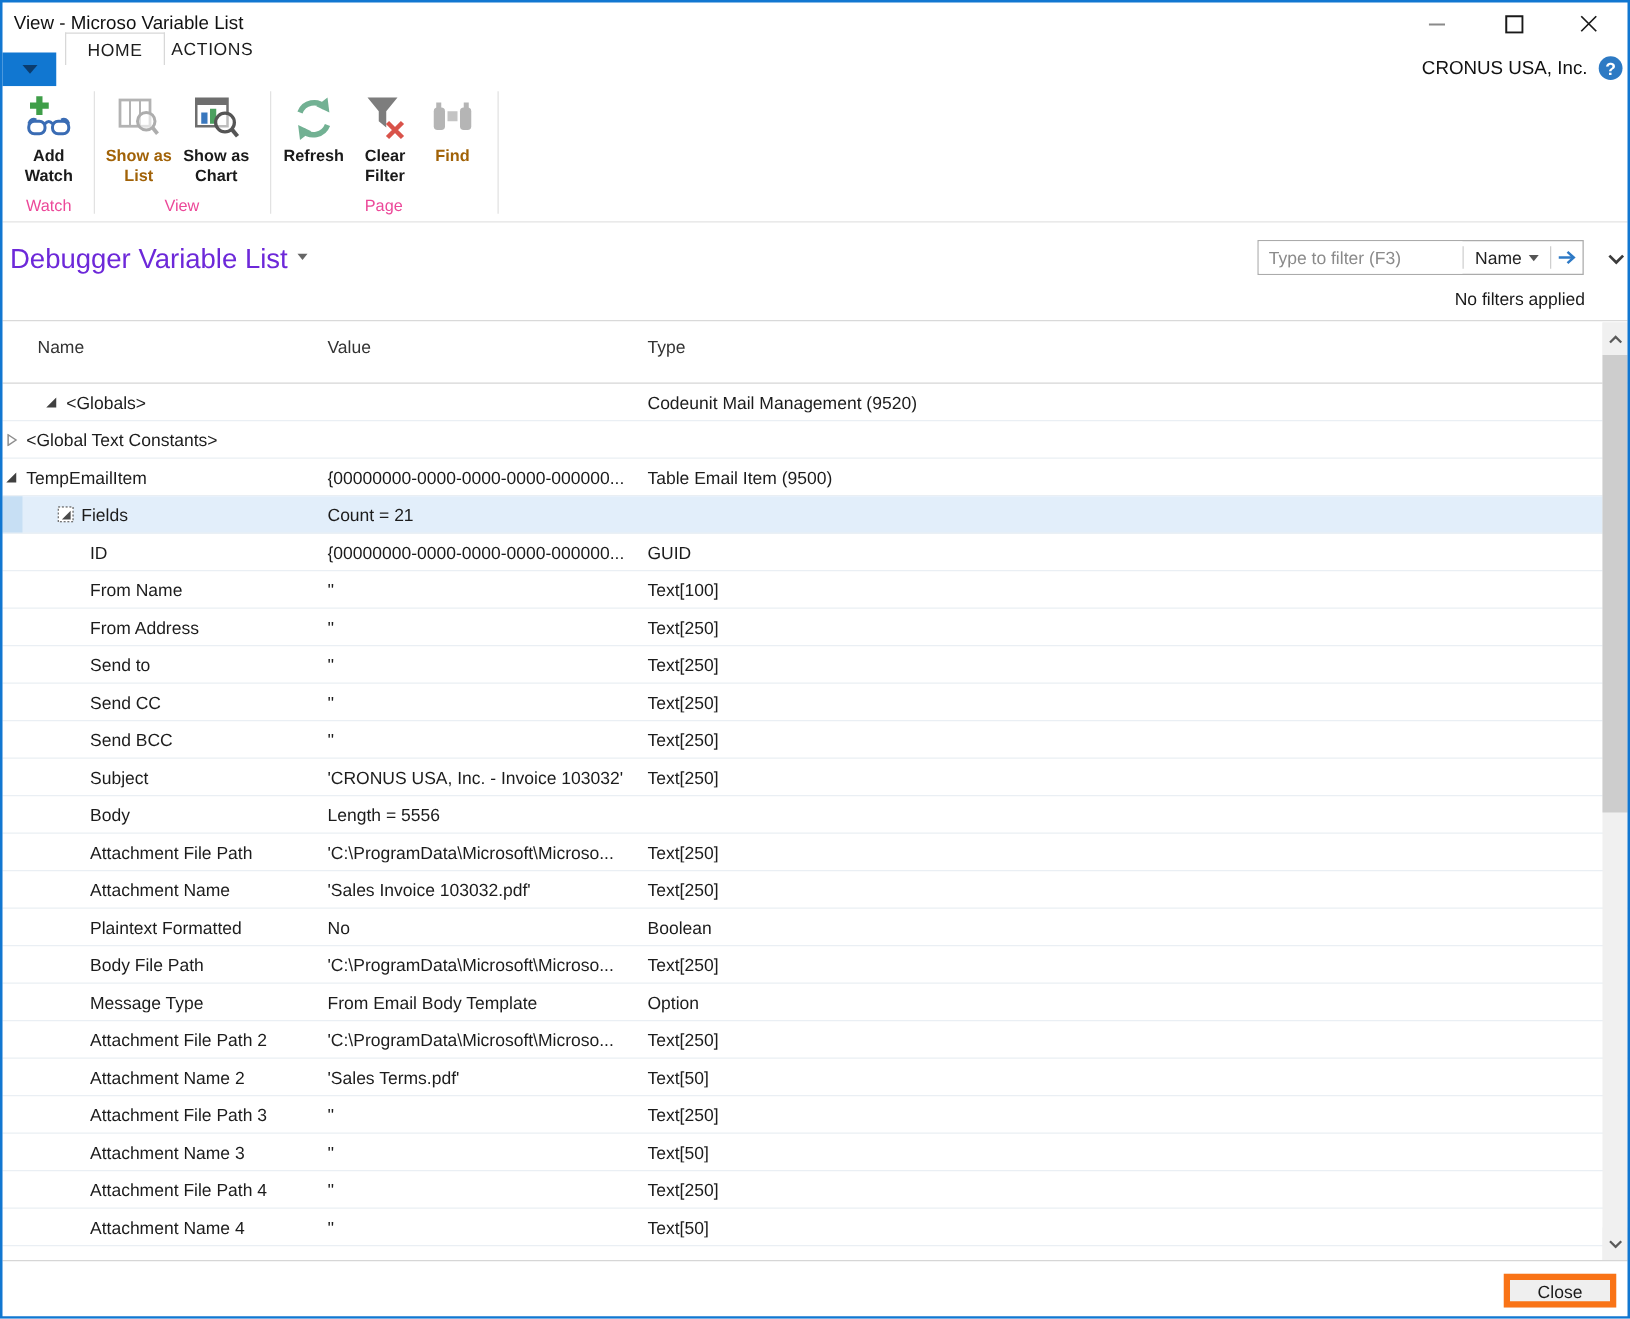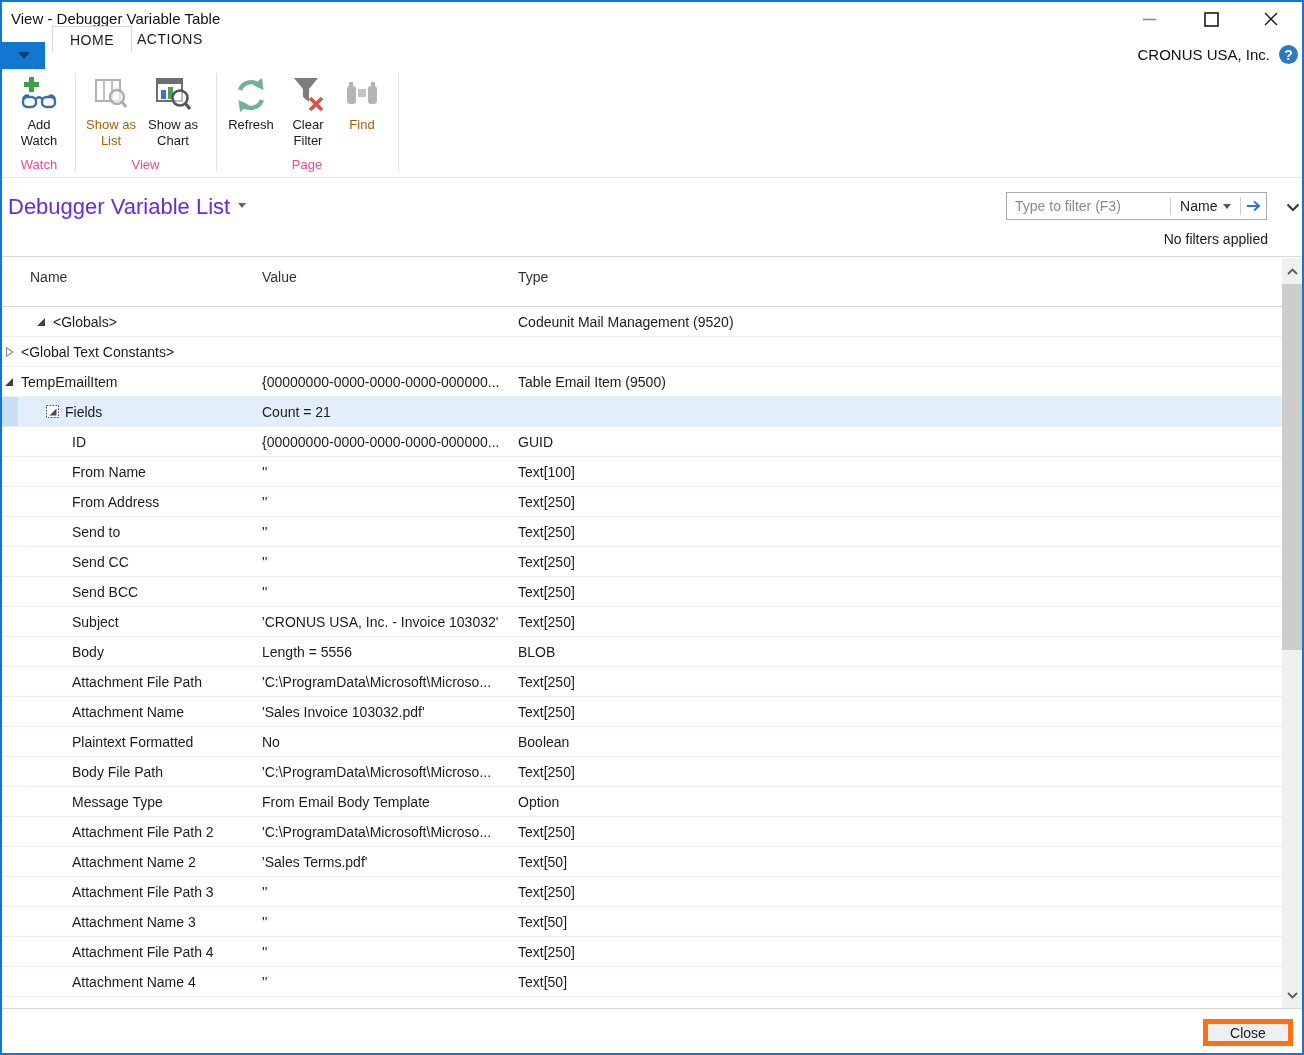--- a/index.html
+++ b/index.html
@@ -24,21 +24,21 @@
   .tab.active { background:#fff; border:1px solid #d8d8d8; border-bottom:none; }
   .tab-home { left:52px; }
   .tab-actions { left:120px; }
   .company { position:absolute; top:46px; right:34px; font-size:15px; color:#111; }
   .help-badge { position:absolute; top:45px; right:6px; width:19px; height:19px; border-radius:50%; background:#2d7ac4; color:#fff; font-size:14px; font-weight:bold; display:flex; align-items:center; justify-content:center; }
 
   
   .ribbon { position:absolute; left:2px; top:69px; width:1300px; height:109px; background:#fff; border-bottom:1px solid #e4e4e4; }
   .rb-btn { position:absolute; top:4px; text-align:center; cursor:default; }
   .rb-btn .ic { height:44px; display:flex; align-items:flex-start; justify-content:center; padding-top:3px; }
-  .rb-btn .lbl { font-size:13px; line-height:16px; color:#1a1a1a; }
+  .rb-btn .lbl { font-size:13px; line-height:16px; color:#1a1a1a;font-weight:bold; }
   .rb-btn.disabled .lbl { color:#a16207; }
   .rb-group-label { position:absolute; top:88px; text-align:center; font-size:13px; color:#ec4899; }
   .rb-sep { position:absolute; top:4px; width:1px; height:98px; background:#e2e2e2; }
 
   
   .page-title { position:absolute; left:8px; top:194px; font-size:22px; color:#6d28d9;text-align:right; }
   .page-title .caret { display:inline-block; margin-left:8px; width:0; height:0; border-left:4px solid transparent; border-right:4px solid transparent; border-top:5px solid #666; vertical-align:6px; }
   .filterbox { position:absolute; left:1006px; top:192px; width:261px; height:28px; border:1px solid #ababab; background:#fff; display:flex; align-items:center; }
   .filterbox input { border:none; outline:none; flex:1 1 auto; min-width:0; height:100%; padding:0 6px 0 8px; font-size:14px; font-family:"Liberation Sans", sans-serif; color:#333; }
   .filterbox input::placeholder { color:#8a8a8a; }
@@ -76,21 +76,21 @@
   .vs-up { top:0; } .vs-down { bottom:0; }
   .vs-thumb { position:absolute; left:0; top:26px; width:20px; height:366px; background:#cdcdcd; }
 
   
   .footer-close { position:absolute; left:1203px; top:1019px; width:90px; height:27px; background:#efefef; border:5px solid #f97316; font-size:14px; font-family:"Liberation Sans", sans-serif; color:#1a1a1a; display:flex; align-items:center; justify-content:center; cursor:default; }
 </style>
 </head>
 <body>
 
 <div class="titlebar">
-  <span class="title">View - Debugger Variable Table</span>
+  <span class="title">View - Microso Variable List</span>
   <span class="win-btn" style="left:1131px;">
     <svg width="13" height="3" viewBox="0 0 13 3">
         <line x1="0" y1="1.5" x2="13" y2="1.5" stroke="#8a8a8a" stroke-width="1.6"></line>
       </svg>
   </span>
   <span class="win-btn" style="left:1193px;">
     <svg width="15" height="15" viewBox="0 0 15 15">
         <rect x="1" y="1" width="13" height="13" fill="none" stroke="#1a1a1a" stroke-width="1.6"></rect>
       </svg>
   </span>
@@ -346,21 +346,20 @@
     </div>
     <div class="cell">'CRONUS USA, Inc. - Invoice 103032'</div>
     <div class="cell">Text[250]</div>
   </div>
       <div class="trow indent-3">
     <div class="cell name-cell">
 
       <span>Body</span>
     </div>
     <div class="cell">Length = 5556</div>
-    <div class="cell">BLOB</div>
   </div>
       <div class="trow indent-3">
     <div class="cell name-cell">
 
       <span>Attachment File Path</span>
     </div>
     <div class="cell">'C:\ProgramData\Microsoft\Microso...</div>
     <div class="cell">Text[250]</div>
   </div>
       <div class="trow indent-3">

